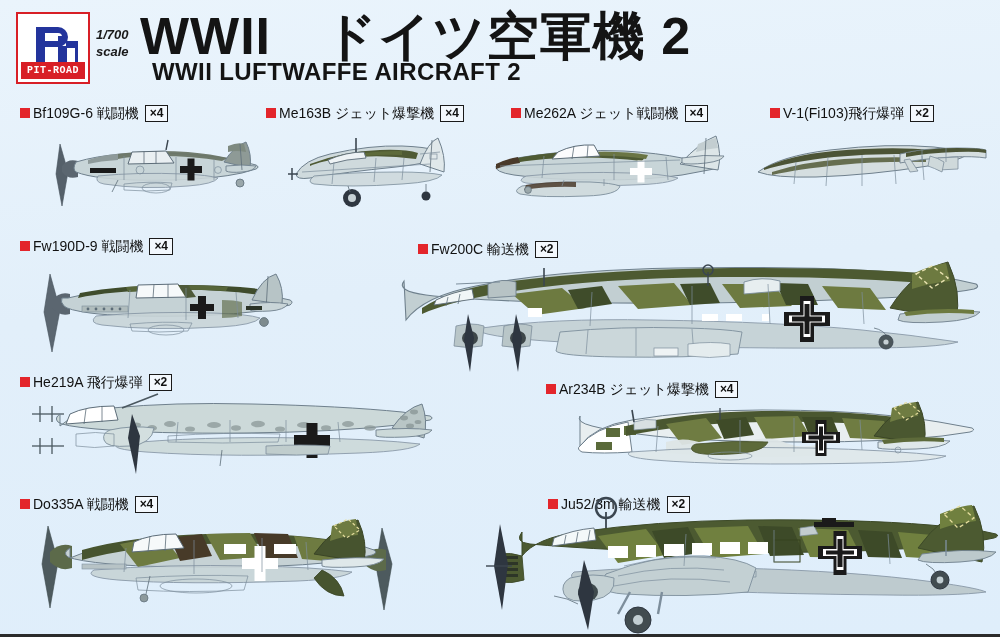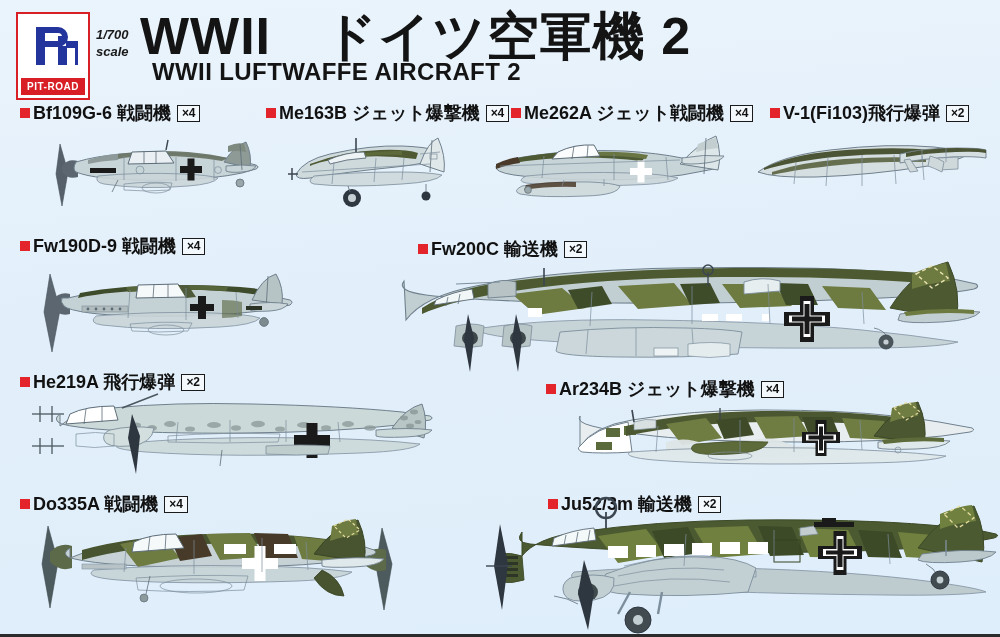--- a/index.html
+++ b/index.html
@@ -22,25 +22,26 @@
 
   
   #header {
     position: absolute;
     left: 0; top: 0;
     width: 1000px; height: 96px;
   }
   #logo-box {
     position: absolute;
     left: 16px; top: 12px;
-    width: 74px; height: 88px;
+    width: 74px; height: 72px;
     background: #ffffff;
     border: 2px solid #d81f26;
     box-sizing: border-box;
     padding: 10px;
+    font-family: Liberation Mono, monospace;
   }
   #logo-mark {
     position: relative;
     width: 100%;
     height: 44px;
     overflow: hidden;
   }
   .logo-p-stem {
     position: absolute; left: 8px; top: 3px;
     width: 9px; height: 38px;
@@ -127,22 +128,22 @@
     white-space: nowrap;
     height: 18px;
   }
   .label-bullet {
     width: 10px; height: 10px;
     background: #e3252b;
     margin-right: 3px;
     flex: 0 0 auto;
   }
   .label-text {
-    font-size: 18px;
-    font-weight: bold;
+    font-size: 14px;
+    font-weight: normal;
     color: #111111;
     line-height: 14px;
   }
   .label-qty {
     margin-left: 6px;
     border: 1.6px solid #1a1a1a;
     background: #f3f8fd;
     font-size: 12px;
     font-weight: bold;
     color: #111111;

